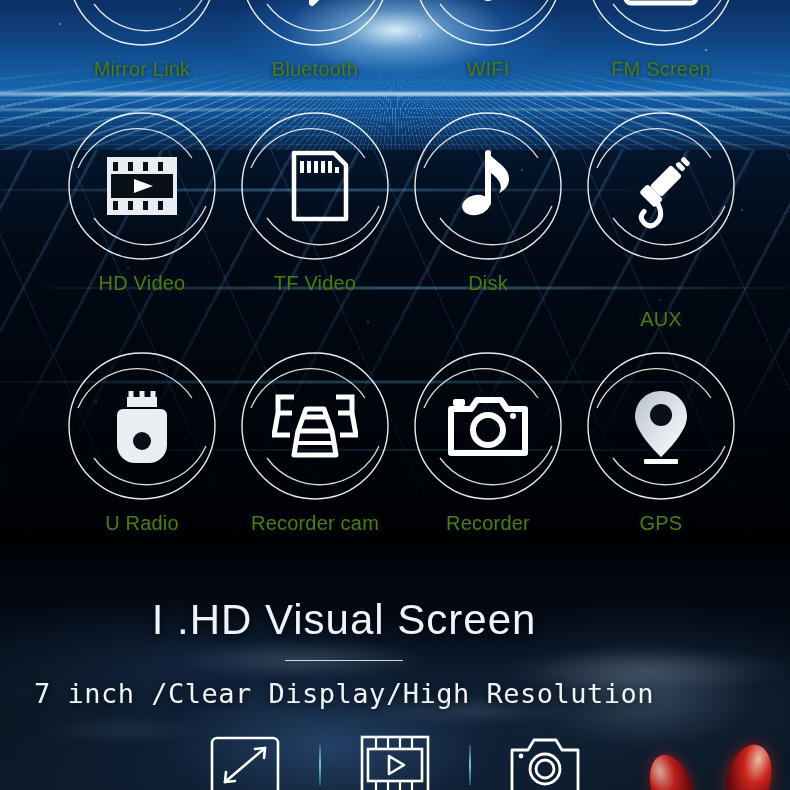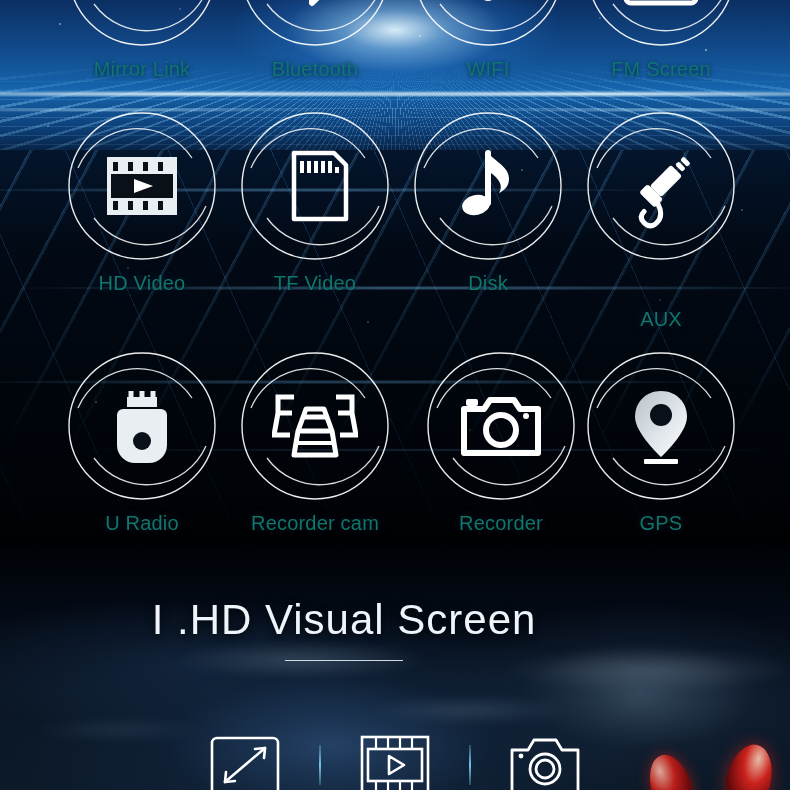--- a/index.html
+++ b/index.html
@@ -162,21 +162,21 @@
     position:relative;
     width:152px; height:152px;
     display:flex; align-items:center; justify-content:center;
   }
   .ringwrap svg.rings{ position:absolute; inset:0; width:152px; height:152px; }
   .glyph{ position:relative; width:86px; height:86px; display:block; }
   .glyph svg{ width:100%; height:100%; display:block; }
 
   .cell-label{
     margin-top:10px;
-    color:#0f766e;
+    color:#4d7c0f;
     font-size:20px;
     letter-spacing:.2px;
     white-space:nowrap;
     text-shadow:0 1px 4px rgba(0,0,0,.85), 0 0 10px rgba(120,190,255,.25);
   }
   .row1 .cell-label{ text-shadow:0 1px 4px rgba(2,28,64,.9); }
 
   
   #promo{
     position:absolute; left:0; top:596px; width:688px;
@@ -434,21 +434,21 @@
             <path d="M34 26 H52 L60 48 L64 72 H22 L26 48 Z" fill="none" stroke="#ffffff" stroke-width="5" stroke-linejoin="round"></path>
             <path d="M32 34 H54" stroke="#ffffff" stroke-width="5" stroke-linecap="round"></path>
             <path d="M29 48 H57" stroke="#ffffff" stroke-width="5" stroke-linecap="round"></path>
             <path d="M26 60 H60" stroke="#ffffff" stroke-width="4" stroke-linecap="round"></path>
           </svg>
         </span>
       </div>
       <div class="cell-label">Recorder cam</div>
     </div>
 
-    <div class="cell" style="left:413px; top:350px;">
+    <div class="cell" style="left:400px; top:350px;">
       <div class="ringwrap">
         <svg class="rings" viewBox="0 0 152 152">
           <circle cx="76" cy="76" r="73" fill="none" stroke="#ffffff" stroke-opacity=".92" stroke-width="1.4"></circle>
           <path d="M 12 58 A 65 65 0 0 1 126 48" fill="none" stroke="#ffffff" stroke-opacity=".85" stroke-width="1.3"></path>
           <path d="M 140 96 A 65 65 0 0 1 28 108" fill="none" stroke="#ffffff" stroke-opacity=".85" stroke-width="1.3"></path>
         </svg>
         <span class="glyph">
           <svg viewBox="0 0 86 86">
             <rect x="8" y="16" width="12" height="7" rx="2" fill="#ffffff"></rect>
             <path d="M6 26 H26 L32 17 H56 L62 26 H80 V70 H6 Z" fill="none" stroke="#ffffff" stroke-width="6" stroke-linejoin="round"></path>
@@ -483,20 +483,21 @@
         </span>
       </div>
       <div class="cell-label">GPS</div>
     </div>
 
   </div>
 
   <div id="promo">
     <div id="promo-title">I .HD Visual Screen</div>
     <div id="promo-divider"></div>
+    <div id="promo-sub">7 inch /Clear Display/High Resolution</div>
   </div>
 
   <div id="feature-bar">
 
     <div class="feat">
       <svg viewBox="0 0 74 62">
         <rect x="4" y="4" width="66" height="56" rx="5" fill="none" stroke="#ffffff" stroke-width="2.6"></rect>
         <path d="M17 48 L57 14" stroke="#ffffff" stroke-width="2.6" stroke-linecap="round"></path>
         <path d="M17 48 l1 -10 M17 48 l10 -1" stroke="#ffffff" stroke-width="2.6" stroke-linecap="round" fill="none"></path>
         <path d="M57 14 l-1 10 M57 14 l-10 1" stroke="#ffffff" stroke-width="2.6" stroke-linecap="round" fill="none"></path>

